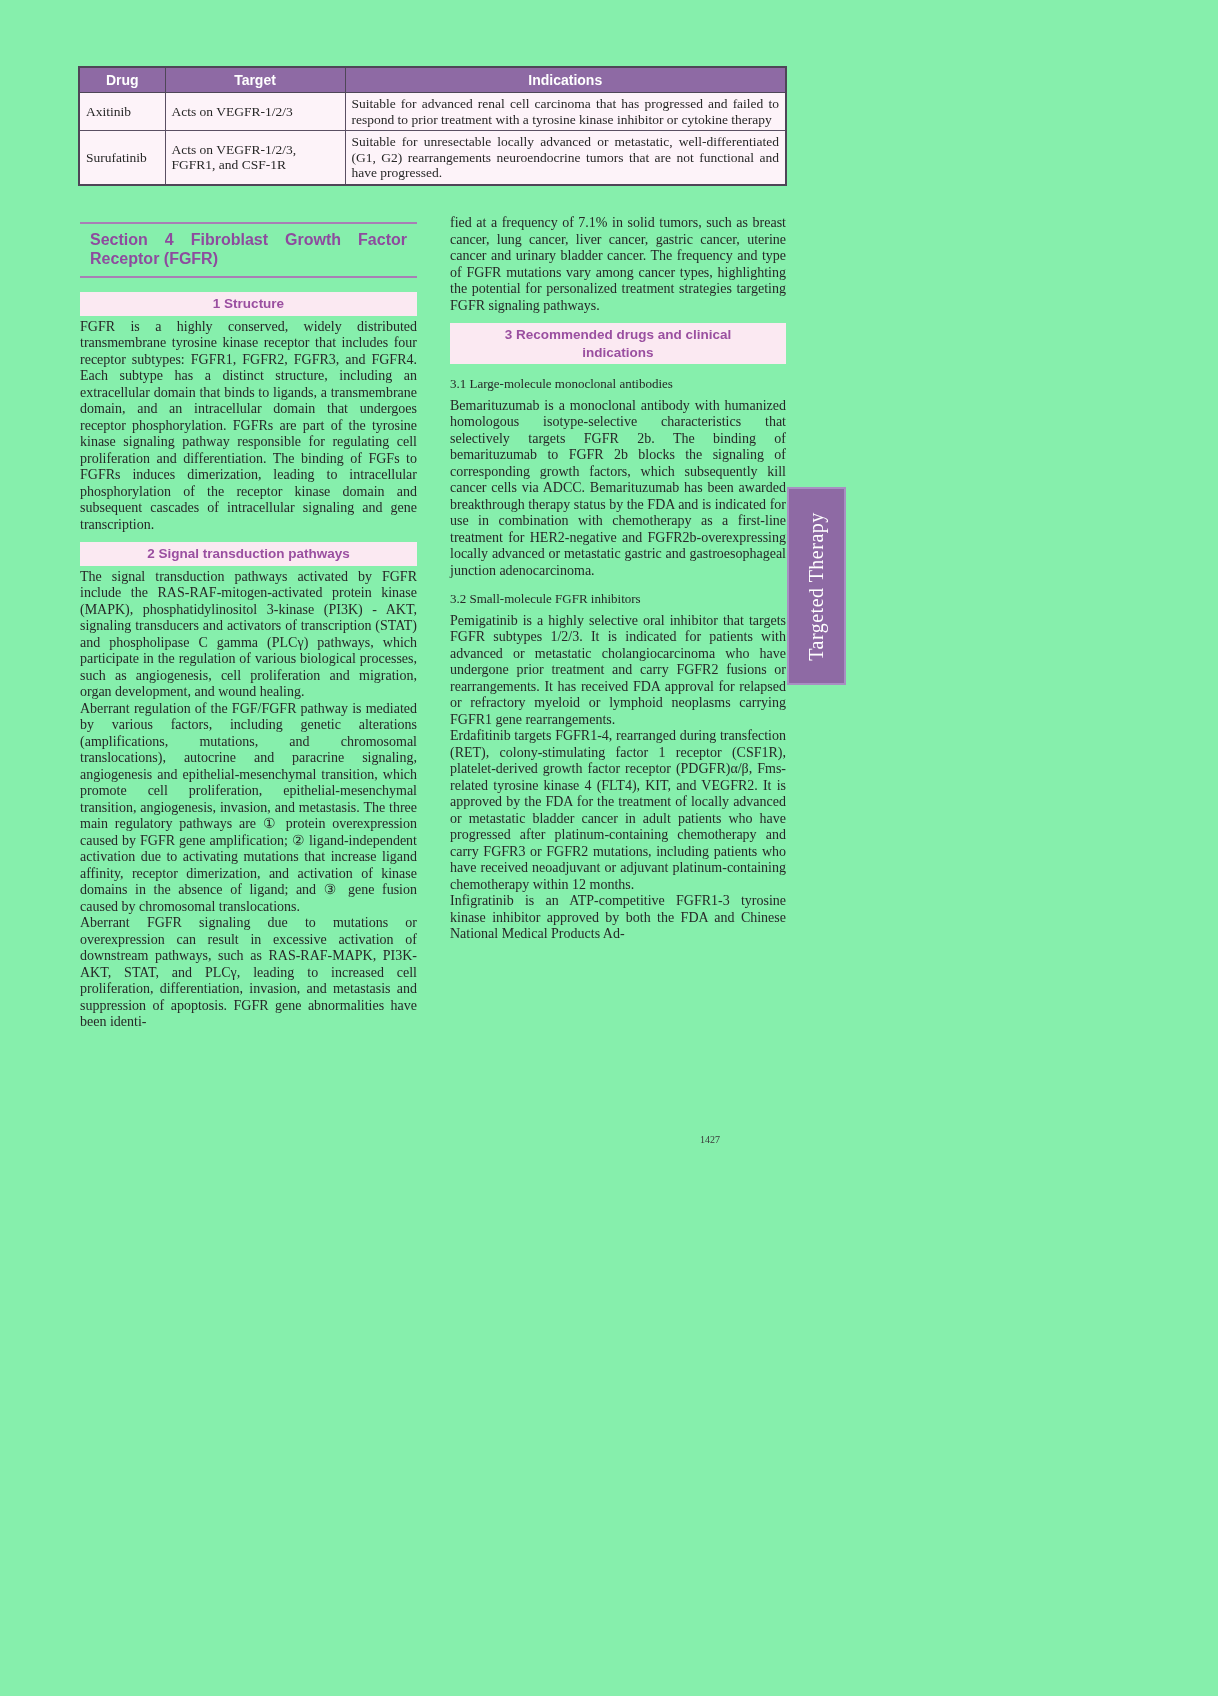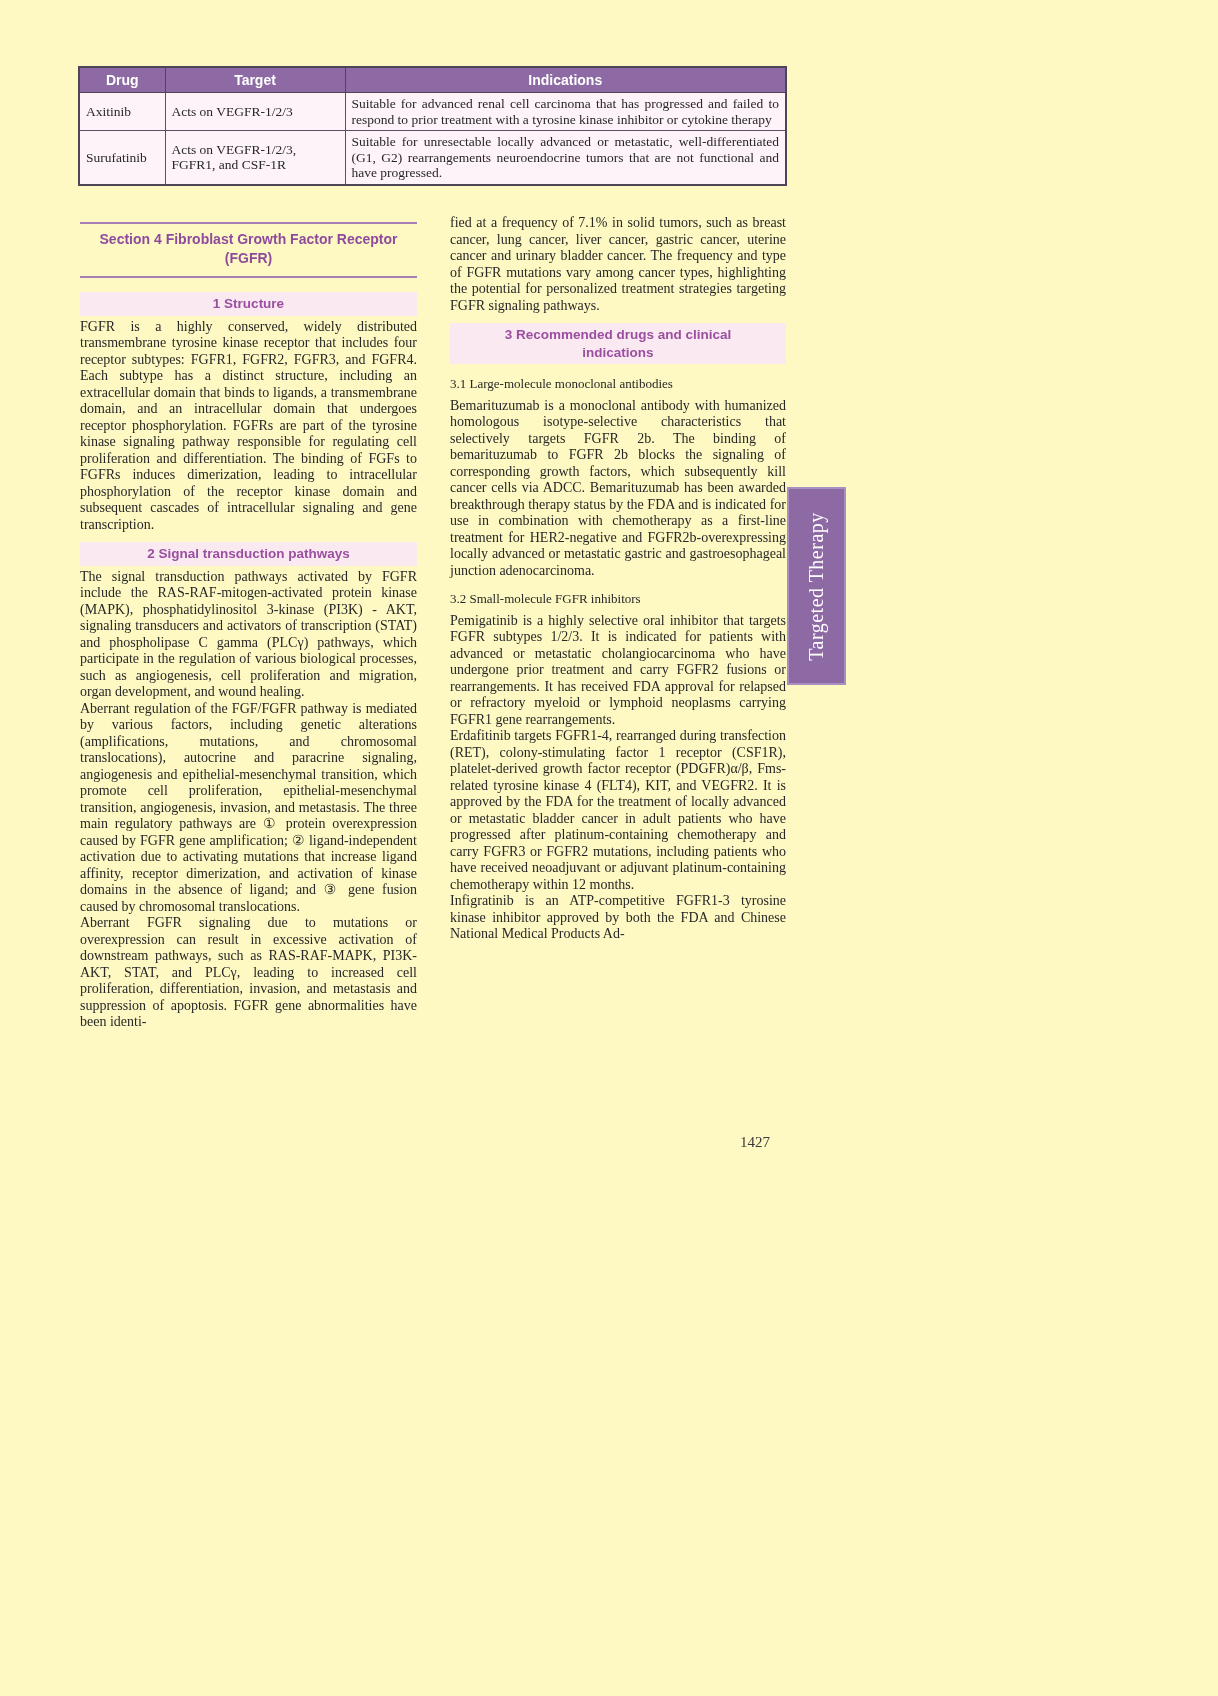--- a/index.html
+++ b/index.html
@@ -1,16 +1,16 @@
 <!DOCTYPE html>
 <html><head>
 <meta charset="utf-8">
 <style>
   html,body{margin:0;padding:0;background:#ffffff;}
-  .page{position:relative;width:1218px;height:1696px;background:#fef9c3;overflow:hidden;
+  .page{position:relative;width:1218px;height:1696px;background:#86efac;overflow:hidden;
         font-family:"Liberation Serif","DejaVu Serif",serif;color:#272727;}
 
   
   .drug-table{position:absolute;left:78px;top:66px;width:707px;border-collapse:collapse;
               border:2px solid #4e4657;table-layout:fixed;}
   .drug-table th{background:#8e6aa4;color:#ffffff;font-family:"Liberation Sans","DejaVu Sans",sans-serif;
                  font-size:14px;font-weight:bold;padding:4px 2px;border:1px solid #4e4657;}
   .drug-table td{background:#fdf3f9;font-size:13.5px;line-height:15.5px;padding:3px 6px;
                  border:1px solid #5a4f63;vertical-align:middle;}
   .col-w-drug{width:86px;} .col-w-target{width:180px;} .col-w-ind{width:441px;}
@@ -18,37 +18,37 @@
 
   
   .col{position:absolute;width:337px;font-size:14px;line-height:16.5px;text-align:justify;}
   .col-left{left:80px;top:222px;}
   .col-right{left:450px;top:215px;width:336px;}
   .col p{margin:0;}
 
   .section-header{border-top:2px solid #a87fb5;border-bottom:2px solid #a87fb5;
                   padding:6px 10px 8px 10px;margin-bottom:14px;}
   .section-title{font-family:"Liberation Sans","DejaVu Sans",sans-serif;font-weight:bold;
-                 font-size:14px;line-height:19px;color:#8e4b9e;text-align:center;}
+                 font-size:16px;line-height:19px;color:#8e4b9e;}
 
   .band{background:#fbe9f2;color:#9a4fa0;font-family:"Liberation Sans","DejaVu Sans",sans-serif;
         font-weight:bold;font-size:13.5px;line-height:17.5px;text-align:center;
         padding:3px 30px;margin:9px 0 3px 0;}
   .band-first{margin-top:0;}
 
   .subheading{font-size:13px;margin:12px 0 5px 0;text-align:left;}
 
   
   .side-tab{position:absolute;left:787px;top:487px;width:59px;height:198px;background:#8e6aa4;
             border:2px solid #a88fc2;box-sizing:border-box;display:flex;align-items:center;justify-content:center;}
   .side-tab-text{transform:rotate(-90deg);white-space:nowrap;color:#ffffff;
                  font-family:"Liberation Serif","DejaVu Serif",serif;font-size:20px;letter-spacing:0.5px;}
 
   
-  .page-number{position:absolute;left:740px;top:1134px;font-size:15px;color:#3a3a3a;
+  .page-number{position:absolute;left:700px;top:1134px;font-size:10px;color:#3a3a3a;
                font-family:"Liberation Serif","DejaVu Serif",serif;}
 </style>
 </head>
 <body>
 
 <div class="page">
 
   <table class="drug-table">
     <colgroup>
       <col class="col-w-drug">

